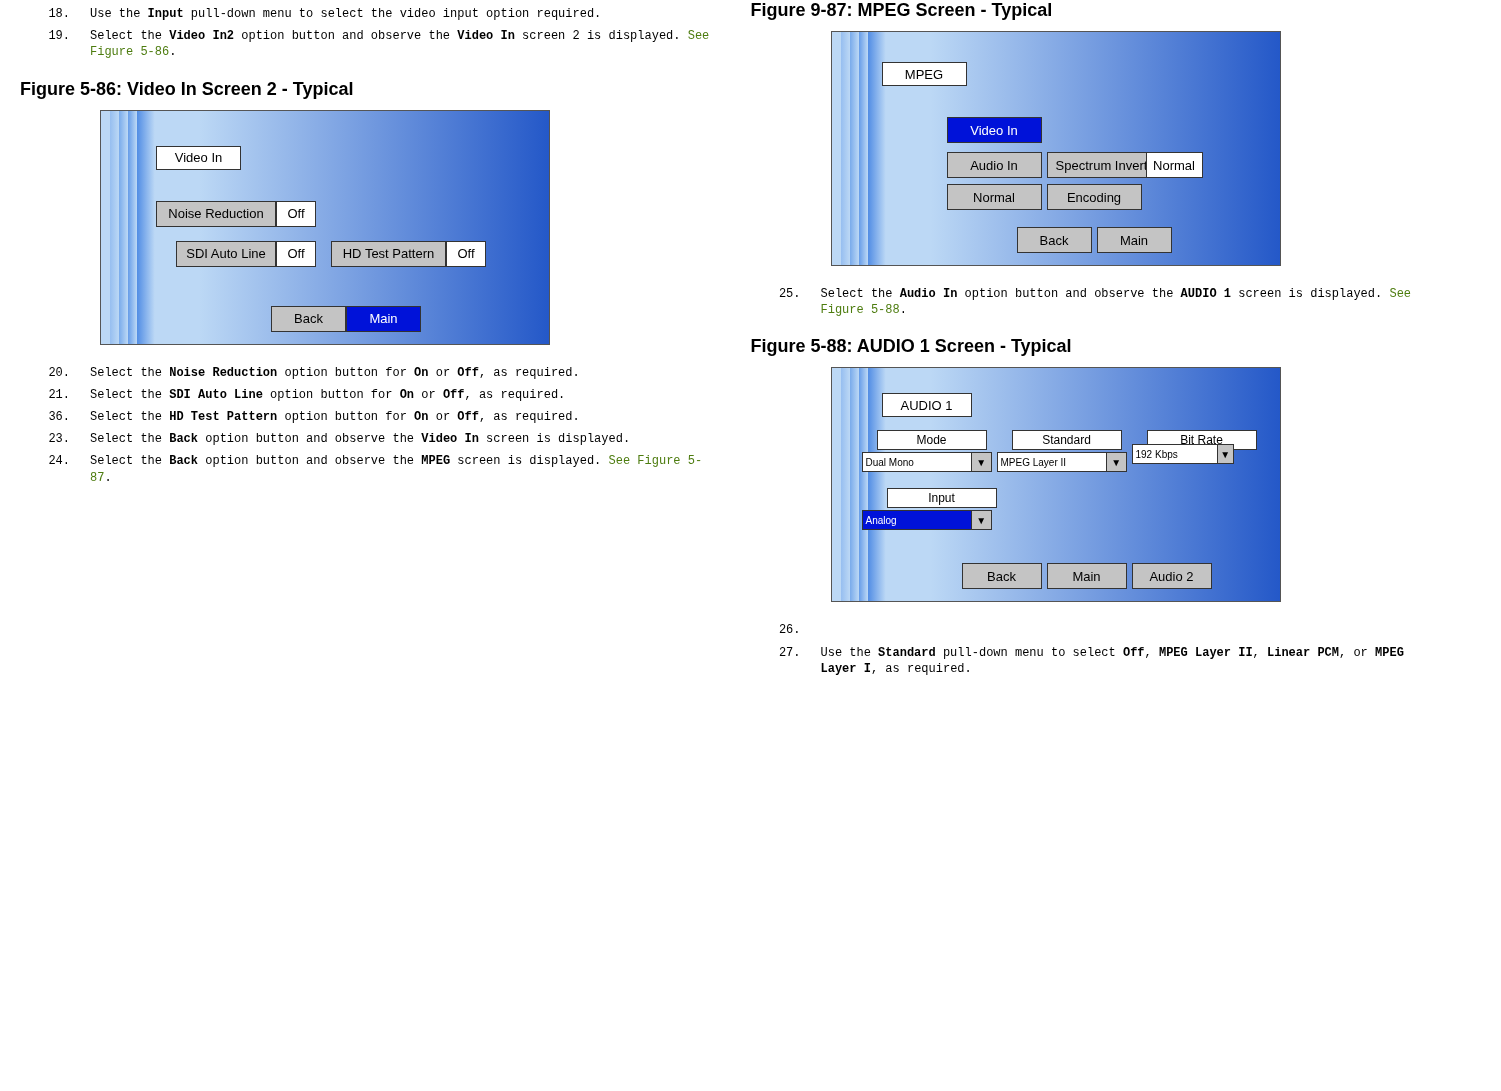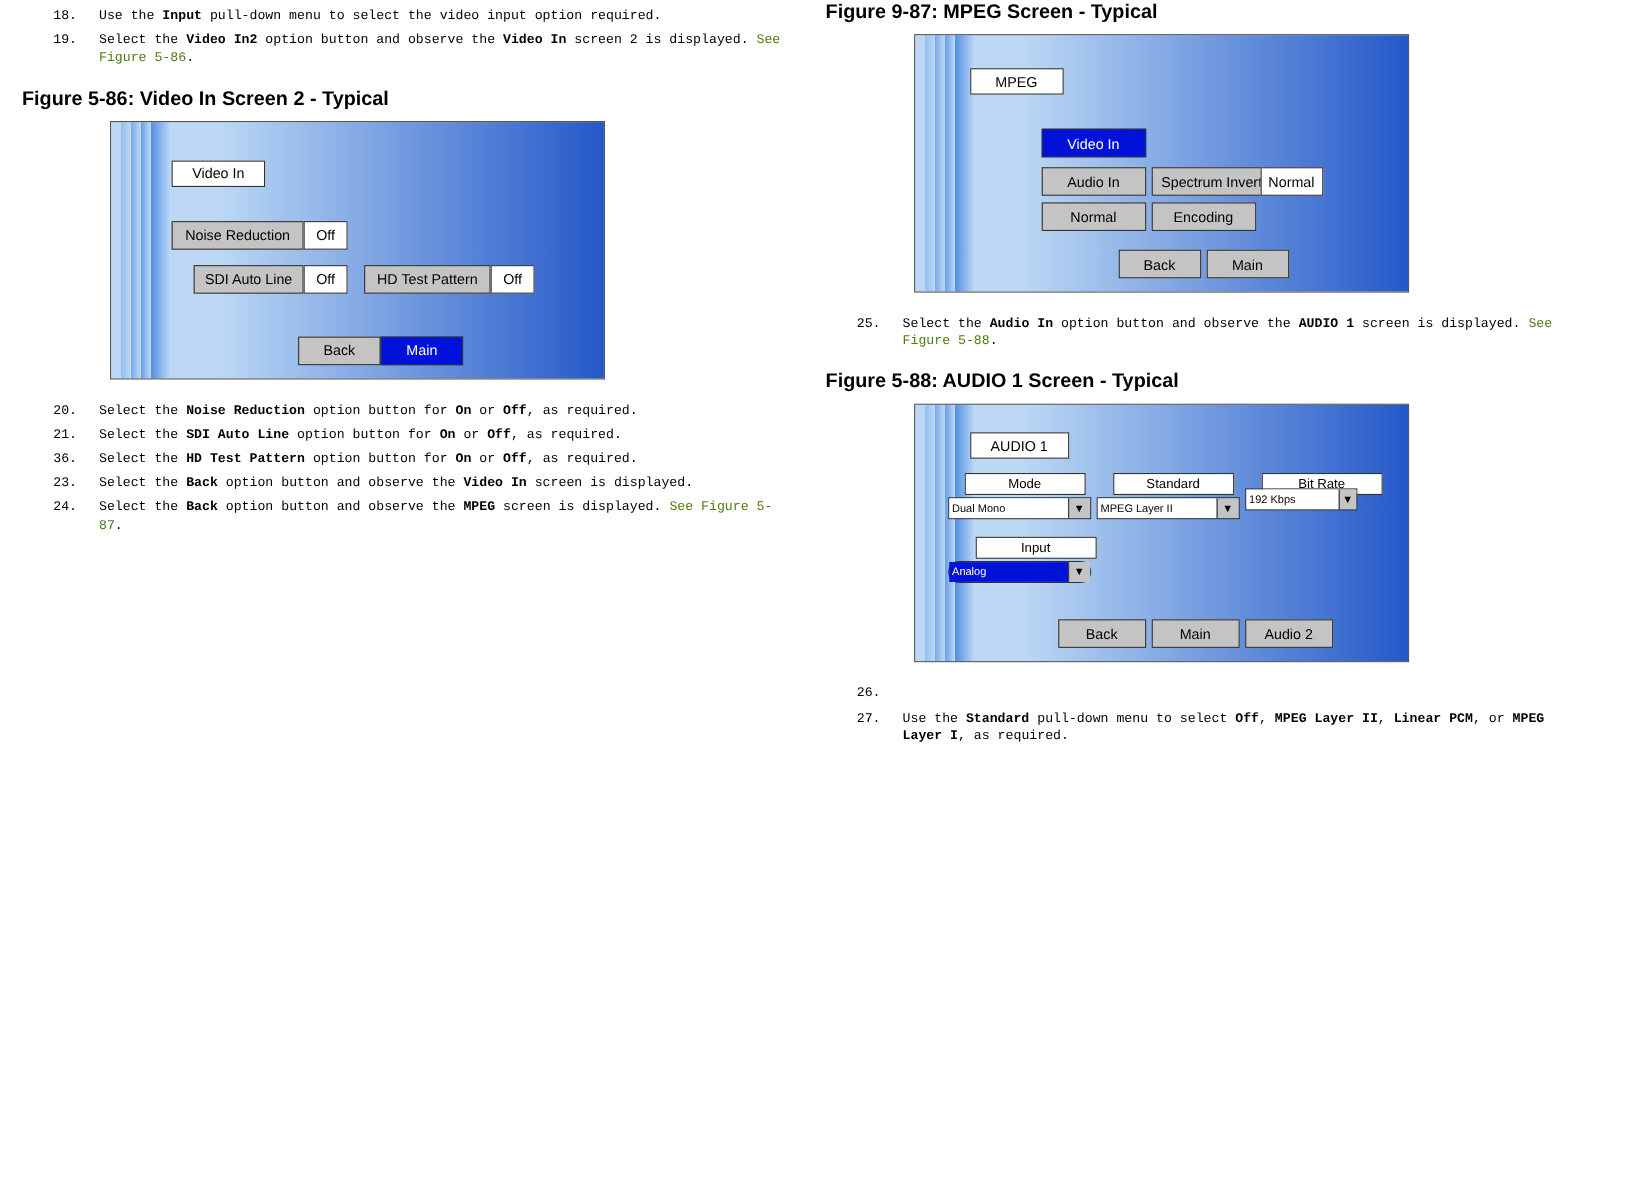--- a/index.html
+++ b/index.html
@@ -219,21 +219,21 @@
       <div class="dd" style="top:84px;left:165px;width:130px;">
         <span class="val" style="width:110px">MPEG Layer II</span>
         <span class="arrow">▼</span>
       </div>
       <div class="dd" style="top:76px;left:300px;width:102px;justify-content:center;">
         <span class="val" style="width:110px">192 Kbps</span>
         <span class="arrow">▼</span>
       </div>
 
       <div class="tab-white" style="top:120px;left:55px;width:110px;height:20px;font-size:12px;">Input</div>
-      <div class="dd" style="top:142px;left:30px;width:130px;border-radius:10px;">
+      <div class="dd" style="top:142px;left:30px;width:130px;">
         <span class="val blue" style="width:110px">Analog</span>
         <span class="arrow">▼</span>
       </div>
 
       <div class="btn-grey" style="top:195px;left:130px;width:80px;">Back</div>
       <div class="btn-grey" style="top:195px;left:215px;width:80px;">Main</div>
       <div class="btn-grey" style="top:195px;left:300px;width:80px;">Audio 2</div>
     </div>
 
     <ol class="steps" style="margin-top:20px">

